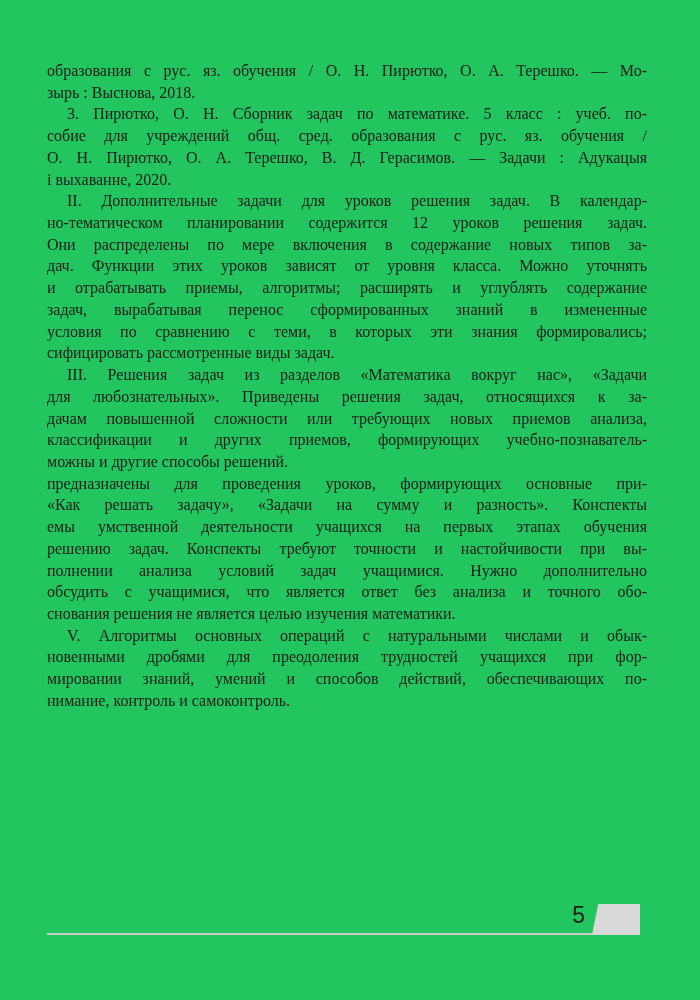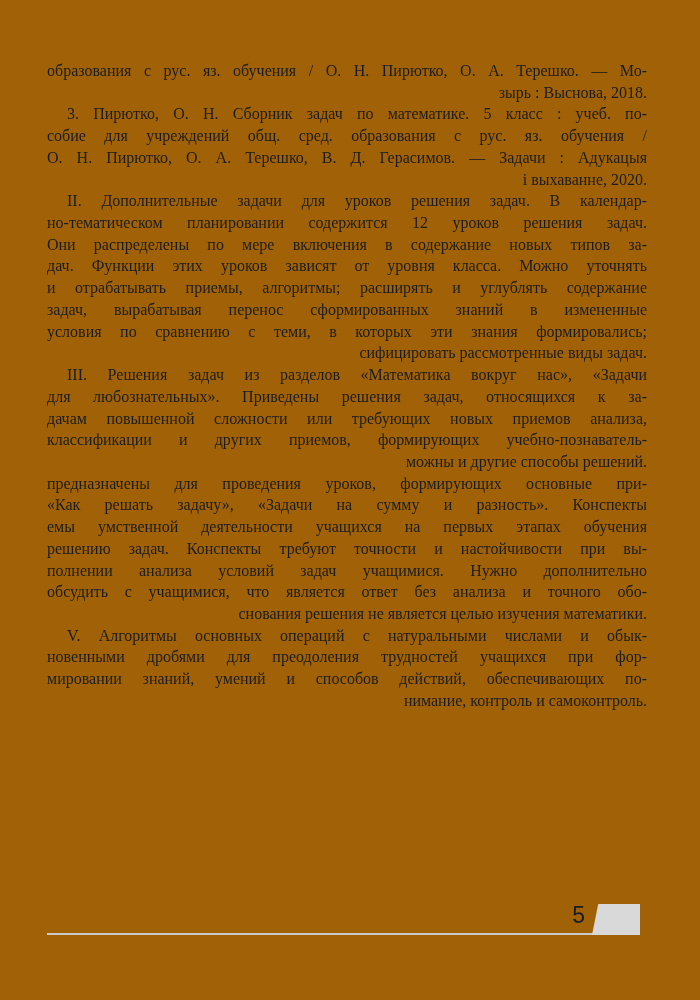--- a/index.html
+++ b/index.html
@@ -16,21 +16,21 @@
     left: 47px;
     top: 60px;
     width: 600px;
     font-size: 16px;
     line-height: 21.72px;
     color: #1c1c1c;
   }
   .line {
     height: 21.72px;
     overflow: hidden;
-    text-align: right;
+    text-align: left;
     white-space: normal;
   }
   .line.just {
     text-align: justify;
     text-align-last: justify;
   }
   .line.ind { text-indent: 20px; }
   .b { font-weight: normal; }
   .r { font-weight: normal; }
   .footer-rule {
@@ -57,21 +57,21 @@
     width: 38px;
     text-align: right;
     font-family: "Liberation Sans", sans-serif;
     font-size: 23px;
     color: #1c1c1c;
   }
 </style>
 </head>
 <body>
 
-<div class="page" style="background: #a16207; color: rgb(28, 28, 28);">
+<div class="page" style="background: #22c55e; color: rgb(28, 28, 28);">
   <div class="text-block">
       <div class="line just"><span class="r">образования с рус. яз. обучения / О. Н. Пирютко, О. А. Терешко. — Мо-</span></div>
       <div class="line"><span class="r">зырь : Выснова, 2018.</span></div>
       <div class="line just ind"><span class="r">3. Пирютко, О. Н. Сборник задач по математике. 5 класс : учеб. по-</span></div>
       <div class="line just"><span class="r">собие для учреждений общ. сред. образования с рус. яз. обучения /</span></div>
       <div class="line just"><span class="r">О. Н. Пирютко, О. А. Терешко, В. Д. Герасимов. — Задачи : Адукацыя</span></div>
       <div class="line"><span class="r">і выхаванне, 2020.</span></div>
       <div class="line just ind"><span class="b">II. Дополнительные задачи для уроков решения задач.</span><span class="r"> В календар-</span></div>
       <div class="line just"><span class="r">но-тематическом планировании содержится 12 уроков решения задач.</span></div>
       <div class="line just"><span class="r">Они распределены по мере включения в содержание новых типов за-</span></div>

